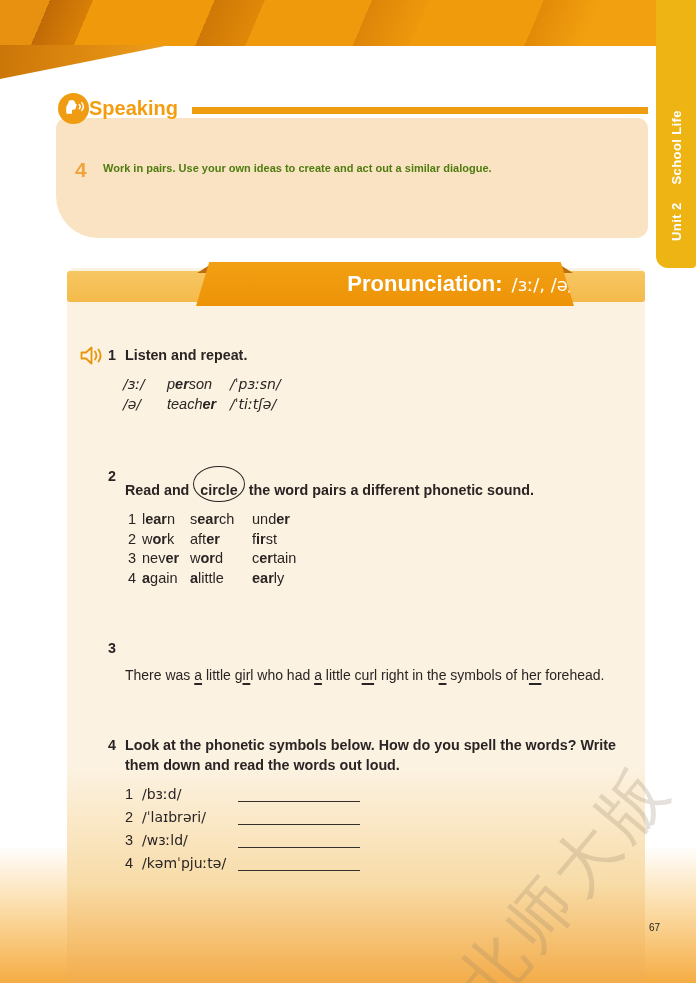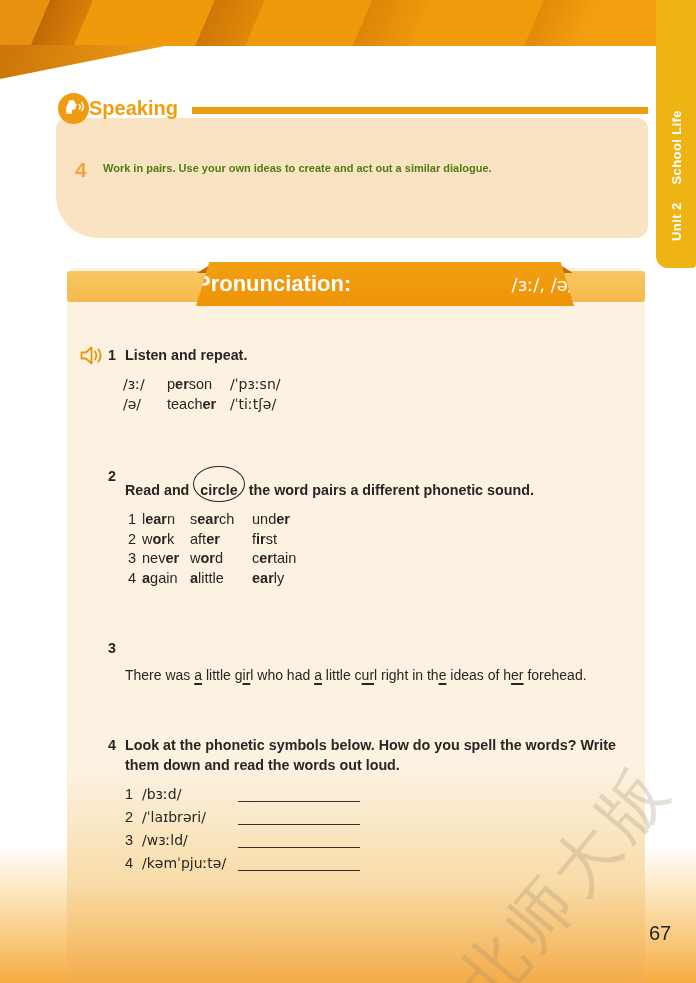--- a/index.html
+++ b/index.html
@@ -70,52 +70,52 @@
   }
   .ribbon{position:absolute; left:196px; top:262px; width:378px; height:44px; z-index:3;}
   .fold-l{position:absolute; left:1px; top:1px; width:16px; height:10px; background:#BE6F0B;
     clip-path:polygon(0 100%,100% 0,100% 100%);}
   .fold-r{position:absolute; right:1px; top:1px; width:16px; height:10px; background:#BE6F0B;
     clip-path:polygon(0 0,100% 100%,0 100%);}
   .ribbon-main{
     position:absolute; left:0; top:0; right:0; bottom:0;
     clip-path:polygon(3.5% 0,96.5% 0,100% 100%,0 100%);
     background:linear-gradient(180deg,#F2A013,#EE9308);
-    display:flex; align-items:center; justify-content:space-between; gap:9px; color:#fff;
+    display:flex; align-items:center; justify-content:flex-end; gap:9px; color:#fff;
   }
   .ribbon-title{font-size:22px; font-weight:700;}
   .ribbon-sounds{font-size:18px; font-family:"DejaVu Sans", sans-serif;}
   
   .ex{position:relative; font-size:14.5px;}
   .ex-head{display:flex; font-weight:700; line-height:20px; font-size:14.3px;}
   .ex-num{width:17px; flex:none;}
   .ipa{font-family:"DejaVu Sans", sans-serif; font-size:14px;}
   .ex1{margin-bottom:52px;}
   .spk-icon{position:absolute; left:-28px; top:1px;}
-  .ph-table{margin:9px 0 0 15px; display:grid; grid-template-columns:44px 63px auto; line-height:20px;}
+  .ph-table{margin:9px 0 0 15px; display:grid; grid-template-columns:44px 63px auto; line-height:20px;font-style:italic;}
   .ex2{margin-bottom:50px;}
   .circled{display:inline-block; border:1.6px solid #2A2524; border-radius:50%;
     padding:15px 6px 2px; margin:0 4px; line-height:17px;}
   .w-grid{margin:8px 0 0 20px; display:grid; grid-template-columns:14px 48px 62px auto; line-height:19.5px; font-size:14.5px;}
   .w-grid .wnum{font-weight:400;}
   .ex3{margin-bottom:52px;}
   .t1{white-space:nowrap;}
   .t2{display:block;}
   .sentence{margin:9px 0 0 17px; font-size:14px; white-space:nowrap;}
   .u{text-decoration:underline; text-underline-offset:2.5px; text-decoration-thickness:1.5px;}
   .sp-grid{margin:11px 0 0 17px; display:grid; grid-template-columns:17px 96px auto; row-gap:7px; line-height:16px; align-items:end; font-size:14.5px;}
   .blank{width:122px; height:14px; border-bottom:1.8px solid #35302E;}
   
   .watermark{
     position:absolute; left:415px; top:828px; width:320px; z-index:4;
     transform:rotate(-50deg); transform-origin:center;
     font-family:"DejaVu Sans", sans-serif; font-size:66px; letter-spacing:6px;
     color:rgba(150,130,105,0.25); white-space:nowrap; pointer-events:none;
   }
-  .page-num{position:absolute; left:649px; top:922px; font-size:20px; color:#222; z-index:6;}
+  .page-num{position:absolute; left:649px; top:922px; font-size:10px; color:#222; z-index:6;}
   b{font-weight:700;}
 </style>
 </head>
 <body>
 
 <div class="page">
 
   <div class="top-band"></div>
   <div class="top-wedge"></div>
 
@@ -188,21 +188,21 @@
         <span><span></span><b>ear</b><span>ly</span></span>
       </div>
     </div>
 
     <div class="ex ex3">
       <div class="ex-head">
         <span class="ex-num">3</span>
         <span>
         </span>
       </div>
-      <div class="sentence"><span>There was </span><span class="u">a</span><span> little g</span><span class="u">ir</span><span>l who had </span><span class="u">a</span><span> little c</span><span class="u">ur</span><span>l right in th</span><span class="u">e</span><span> ideas of h</span><span class="u">er</span><span> forehead.</span></div>
+      <div class="sentence"><span>There was </span><span class="u">a</span><span> little g</span><span class="u">ir</span><span>l who had </span><span class="u">a</span><span> little c</span><span class="u">ur</span><span>l right in th</span><span class="u">e</span><span> symbols of h</span><span class="u">er</span><span> forehead.</span></div>
     </div>
 
     <div class="ex ex4">
       <div class="ex-head">
         <span class="ex-num">4</span>
         <span style="width:511px;">Look at the phonetic symbols below. How do you spell the words? Write them down and read the words out loud.</span>
       </div>
       <div class="sp-grid">
         <span>1</span>
         <span class="ipa">/bɜːd/</span>

